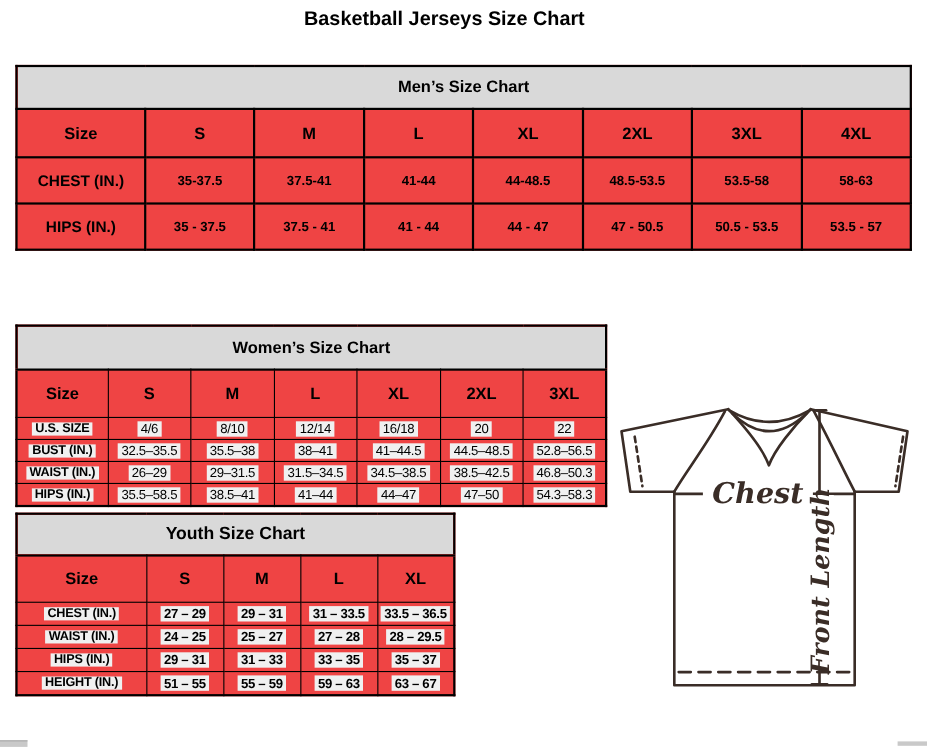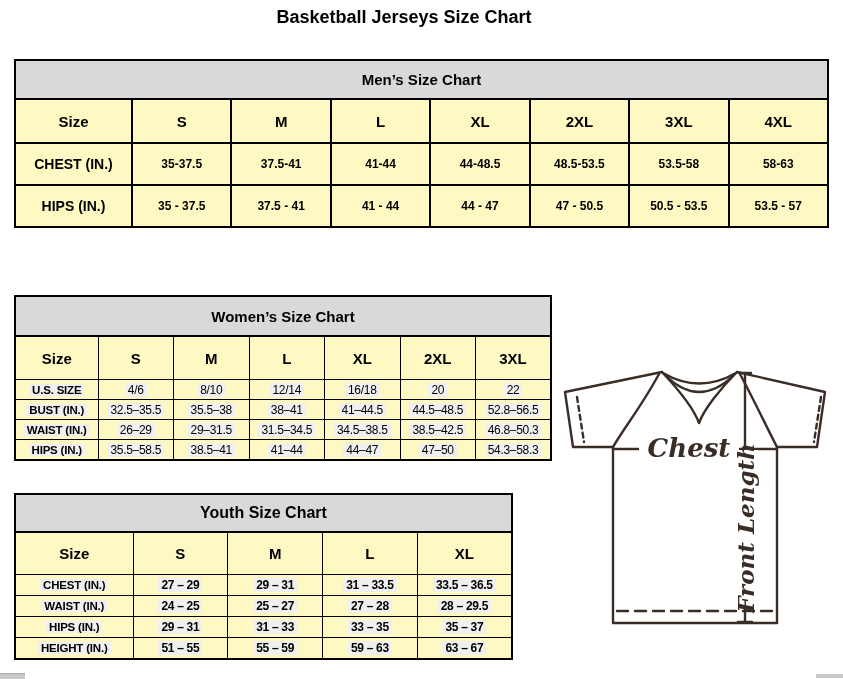--- a/index.html
+++ b/index.html
@@ -11,41 +11,41 @@
   }
   html,body{margin:0;padding:0;}
   body{
     width:843px;height:679px;position:relative;background:#ffffff;
     font-family:"Liberation Sans", sans-serif;color:#000;overflow:hidden;
   }
   .page-title{
     position:absolute;top:7px;left:0;width:808px;text-align:center;
     font-size:18px;font-weight:bold;letter-spacing:0px;
   }
-  table{border-collapse:collapse;table-layout:fixed;position:absolute;background:#fef9c3;}
+  table{border-collapse:collapse;table-layout:fixed;position:absolute;background:#ef4444;}
   th,td{text-align:center;vertical-align:middle;padding:0;overflow:hidden;white-space:nowrap;}
   tr.caption td{
     background:var(--header-bg);font-weight:bold;
   }
   
   #mens-table{left:14px;top:59px;width:815px;}
   #mens-table th,#mens-table td{border:2px solid var(--border-color);}
   #mens-table tr.caption td{height:37px;font-size:15px;}
   #mens-table th{height:42px;font-size:15px;}
   #mens-table td.lbl{font-size:14px;font-weight:bold;}
   #mens-table td.val{height:40px;font-size:12px;font-weight:bold;}
   
   #womens-table{left:14px;top:295px;width:538px;border:2px solid var(--border-color);}
   #womens-table th,#womens-table td{border:1px solid var(--border-color);}
   #womens-table tr.caption td{height:38px;font-size:15px;border-bottom:2px solid var(--border-color);}
   #womens-table th{height:42px;font-size:15px;}
   #womens-table td.lbl{font-size:11.5px;font-weight:bold;letter-spacing:-0.2px;}
   #womens-table td.val{height:19px;font-size:12px;font-weight:normal;letter-spacing:-0.3px;}
   
-  #youth-table{left:14px;top:493px;width:499px;border:2px solid var(--border-color);}
+  #youth-table{left:14px;top:466px;width:400px;border:2px solid var(--border-color);}
   #youth-table th,#youth-table td{border:1px solid var(--border-color);}
   #youth-table tr.caption td{height:36px;font-size:16px;border-bottom:2px solid var(--border-color);}
   #youth-table th{height:41px;font-size:15px;}
   #youth-table td.lbl{font-size:11.5px;font-weight:bold;letter-spacing:-0.2px;}
   #youth-table td.val{height:20px;font-size:12px;font-weight:bold;letter-spacing:-0.3px;}
   .hl{background:var(--highlight);padding:0 3px;text-align:right;}
   
   #jersey{position:absolute;left:555px;top:360px;}
   .jline{stroke:var(--jersey-line);fill:none;stroke-width:2.4;stroke-linejoin:round;stroke-linecap:round;}
   .jmask{fill:#ffffff;stroke:none;}

